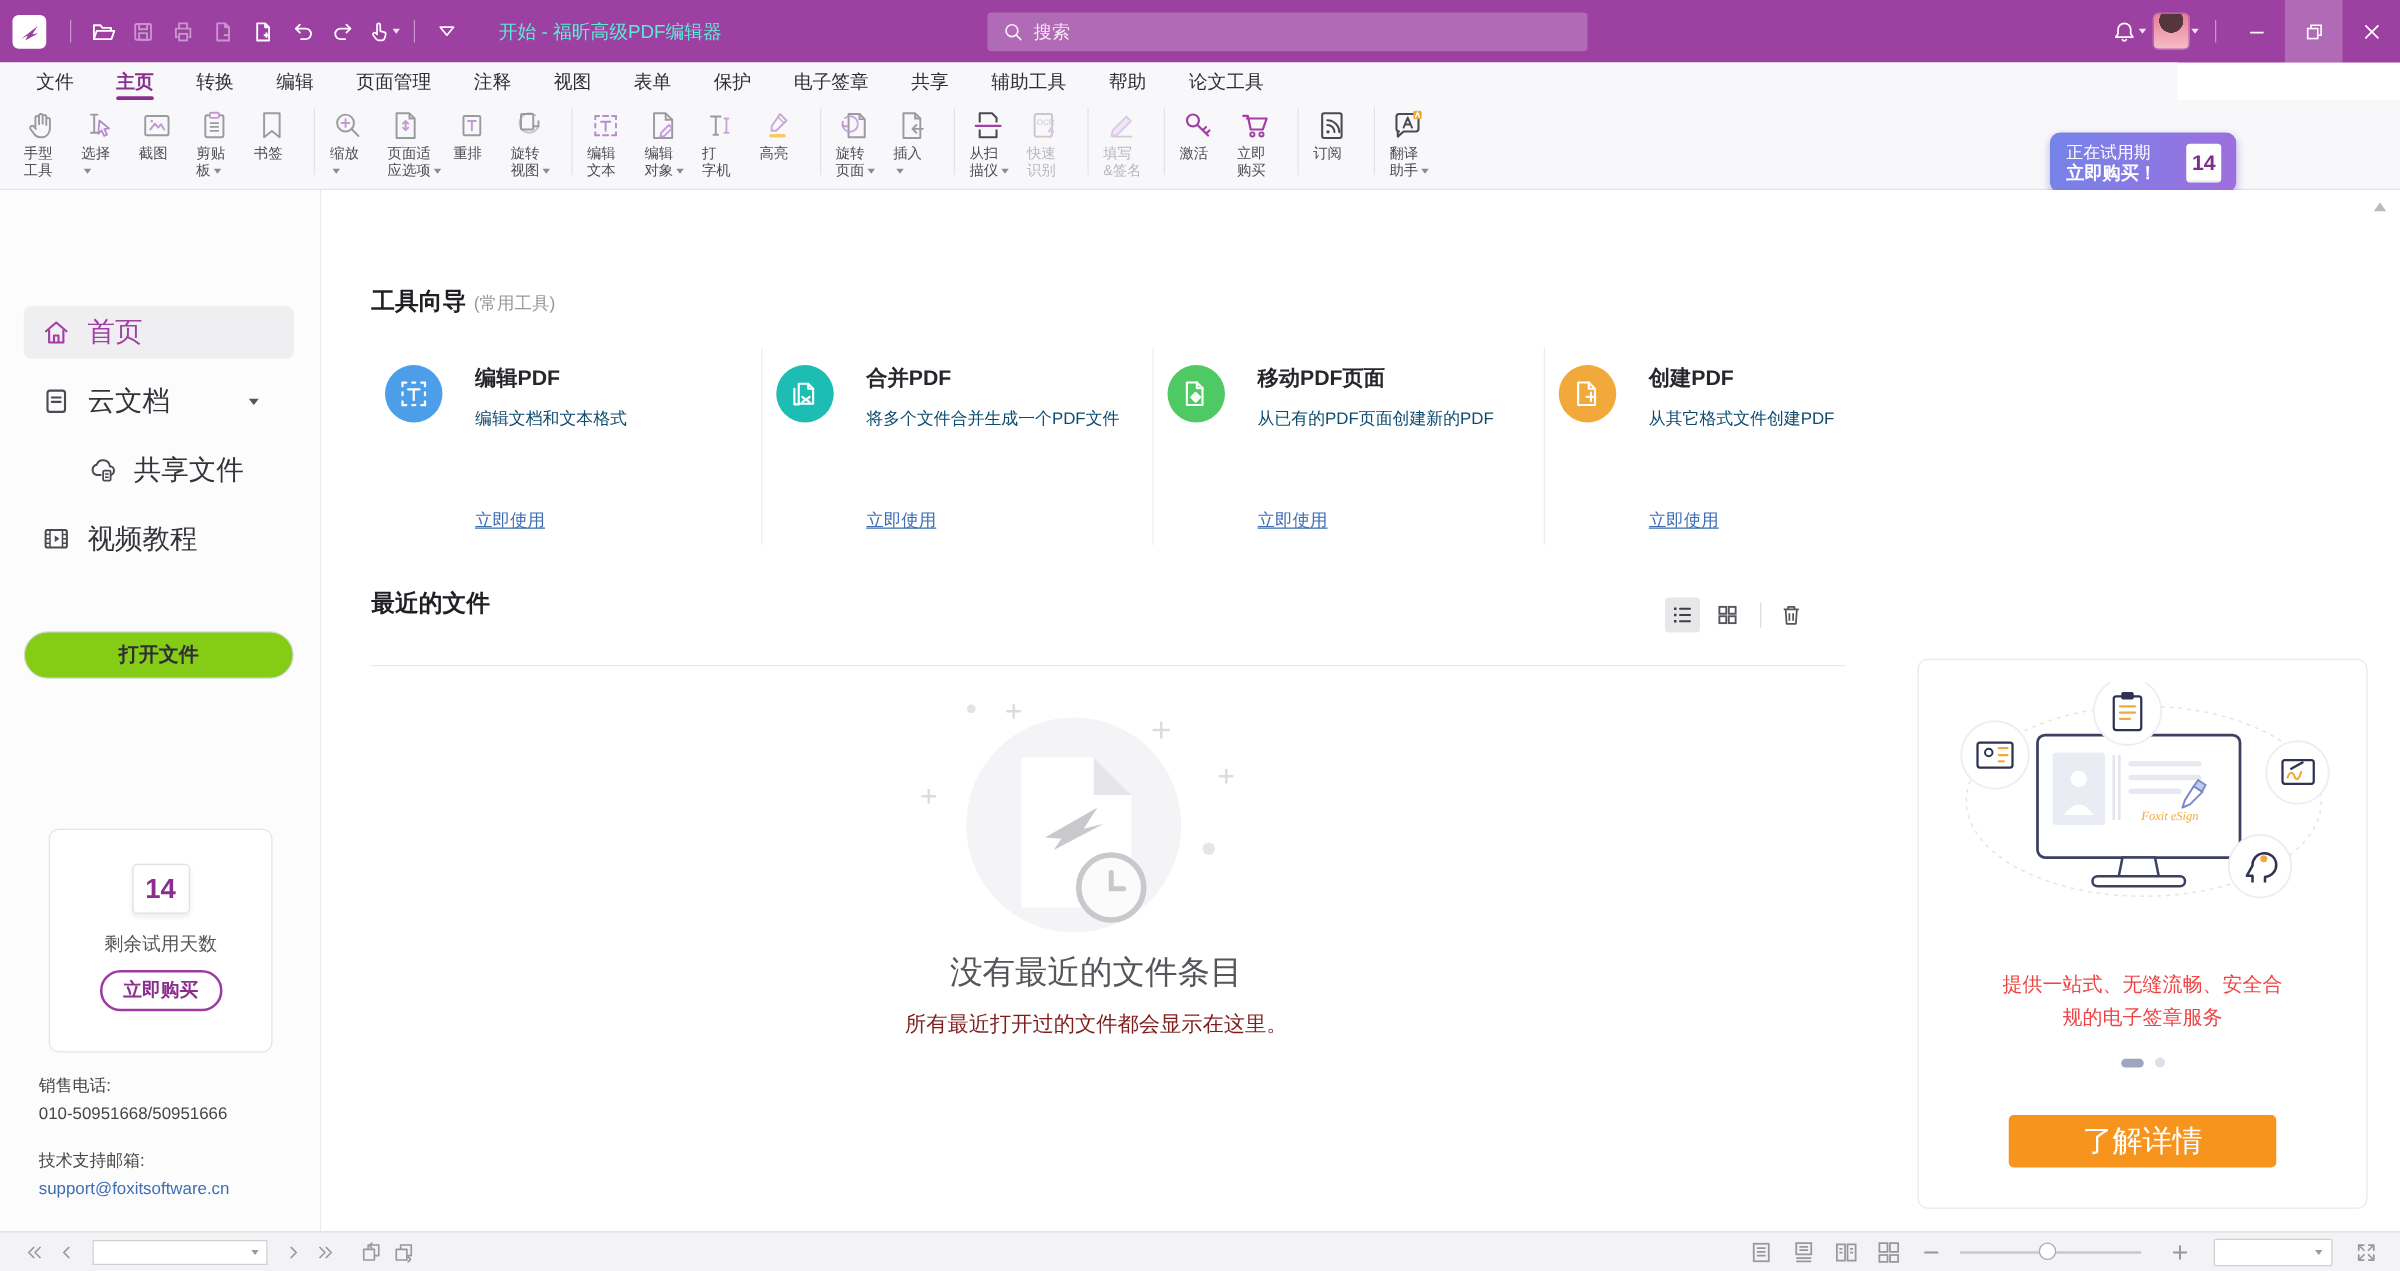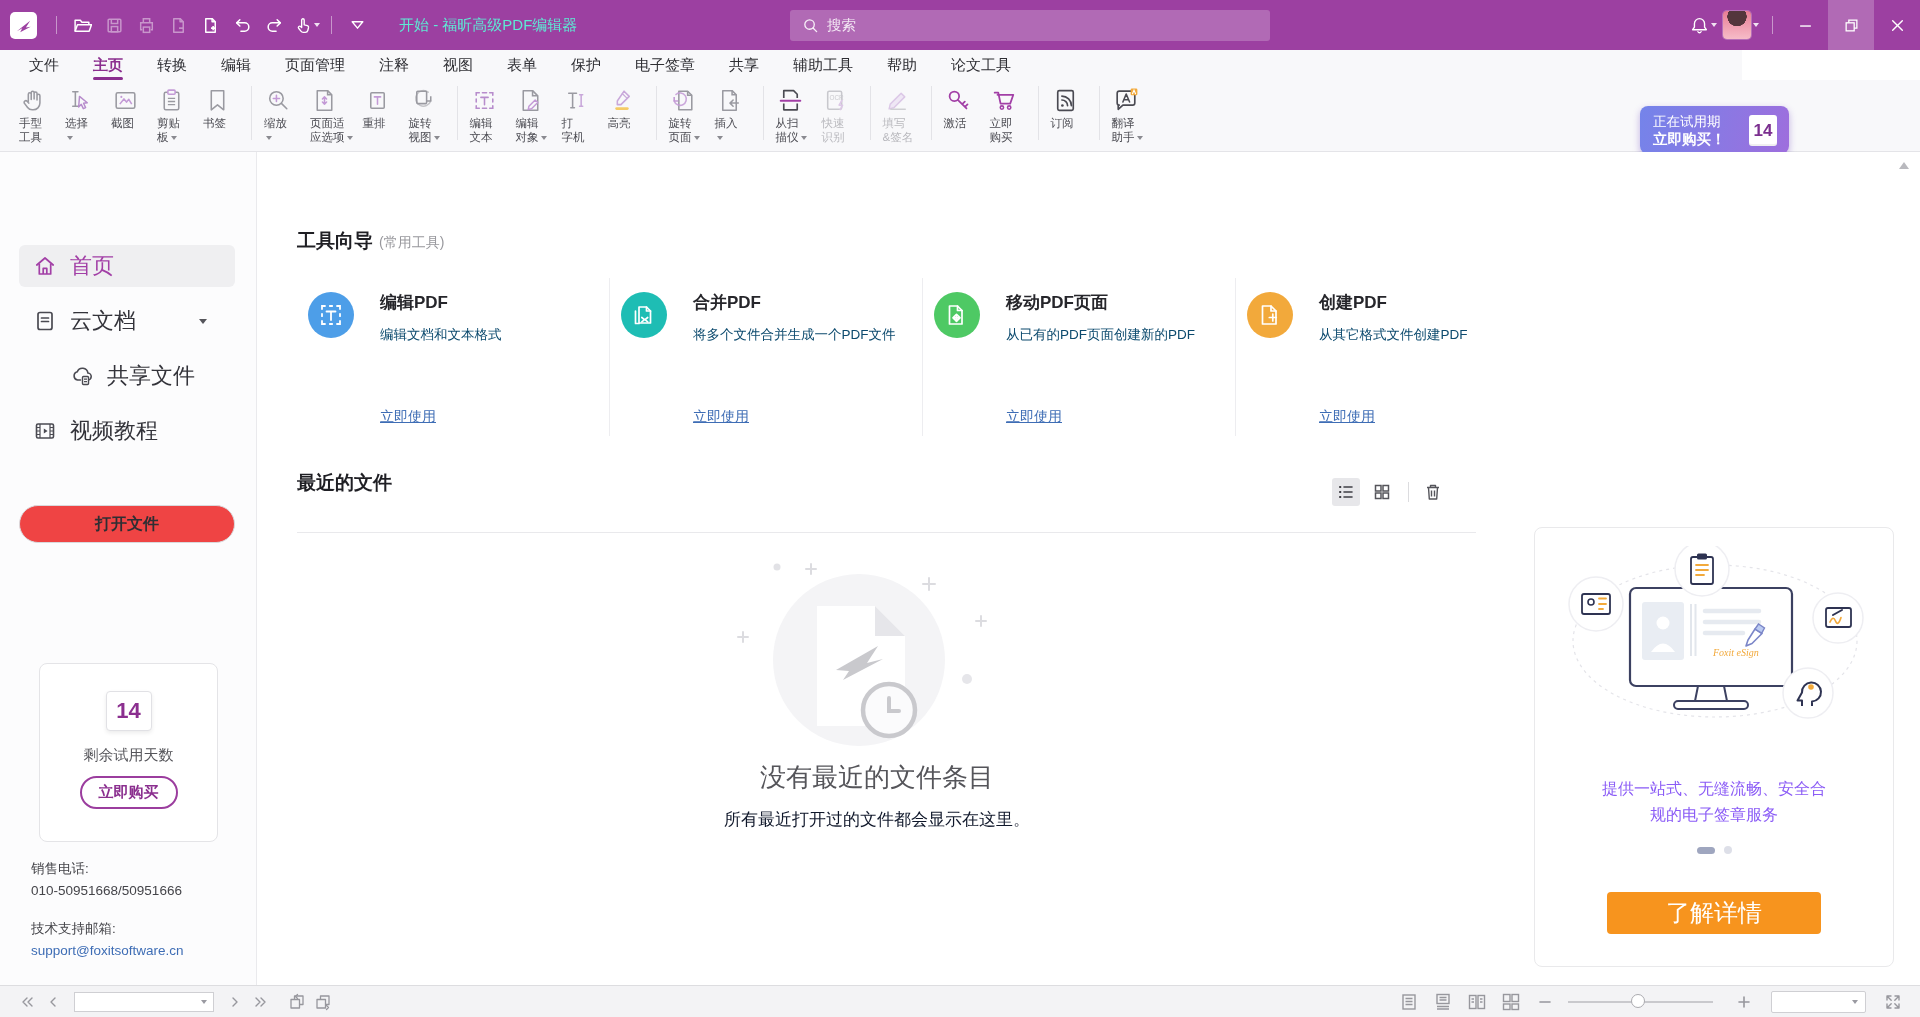--- a/index.html
+++ b/index.html
@@ -46,21 +46,21 @@
 
   
   .sidebar{position:absolute;left:0;top:152px;width:257px;height:833px;background:#FCFCFD;border-right:1px solid #EAEAED}
   .side-item{position:absolute;left:19px;width:216px;height:42px;border-radius:6px;display:flex;align-items:center;cursor:pointer}
   .side-item.active{background:#EFEFF1}
   .side-item .si-ic{width:24px;height:24px;margin-left:14px;flex:none}
   .side-item.indent .si-ic{margin-left:51px}
   .side-item .si-label{font-size:22px;color:#33333A;margin-left:13px;white-space:nowrap}
   .side-item.active .si-label{color:#A23FA6}
   .side-caret{position:absolute;right:28px;width:0;height:0;border-left:4.5px solid transparent;border-right:4.5px solid transparent;border-top:5.5px solid #55555B}
-  .open-btn{position:absolute;left:19px;top:353px;width:216px;height:38px;border-radius:19px;border:1px solid #D9D9DC;background:#ef4444;font-size:16px;font-weight:bold;color:#2E2E33;cursor:pointer;font-family:inherit}
+  .open-btn{position:absolute;left:19px;top:353px;width:216px;height:38px;border-radius:19px;border:1px solid #D9D9DC;background:#84cc16;font-size:16px;font-weight:bold;color:#2E2E33;cursor:pointer;font-family:inherit}
   .trial-box{position:absolute;left:39px;top:511px;width:179px;height:179px;border:1px solid #E4E4E7;border-radius:8px;background:#fff;display:flex;flex-direction:column;align-items:center}
   .trial-days{margin-top:27px;width:46px;height:40px;border:1px solid #E1E1E5;border-radius:4px;box-shadow:0 2px 4px rgba(0,0,0,.08);color:#8B2F8F;font-size:22px;font-weight:bold;display:flex;align-items:center;justify-content:center;background:#fff}
   .trial-cap{margin-top:15px;font-size:15px;color:#55555A}
   .trial-buy{margin-top:11px;border:2px solid #9B3D9E;border-radius:17px;padding:5px 17px;color:#8B2F8F;font-size:15px;font-weight:bold;background:#fff;cursor:pointer;font-family:inherit}
   .contacts{position:absolute;left:31px;top:706px;font-size:13.5px;line-height:22px;color:#45454A}
   .contacts .blk{margin-bottom:16px}
   .contacts a{color:#3E6DB5;text-decoration:none;cursor:pointer}
 
   
   .content{position:absolute;left:257px;top:152px;width:1663px;height:833px;background:#fff}
@@ -74,26 +74,26 @@
   .card-desc{position:absolute;left:83px;top:47px;font-size:13.5px;color:#0c4a6e;width:210px;line-height:19px}
   .card-link{position:absolute;left:83px;top:130px;font-size:14px;color:#3E6DB5;text-decoration:underline;cursor:pointer}
   .recent-title{position:absolute;left:40px;top:318px;font-size:19px;font-weight:bold;color:#1F1F24}
   .view-toggles{position:absolute;left:1075px;top:326px;display:flex;align-items:center}
   .vt-btn{width:28px;height:28px;display:flex;align-items:center;justify-content:center;border-radius:3px;cursor:pointer;margin-right:8px}
   .vt-btn.sel{background:#E7E7EA}
   .vt-sep{width:1px;height:20px;background:#DCDCDF;margin:0 10px 0 4px}
   .recent-hr{position:absolute;left:40px;top:380px;width:1179px;height:1px;background:#E9E9EC}
   .empty-illus{position:absolute;left:472px;top:402px}
   .empty-title{position:absolute;left:320px;top:608px;width:600px;text-align:center;font-size:26px;color:#55555A}
-  .empty-hint{position:absolute;left:320px;top:656px;width:600px;text-align:center;font-size:17px;color:#0f172a}
+  .empty-hint{position:absolute;left:320px;top:656px;width:600px;text-align:center;font-size:17px;color:#7f1d1d}
 
   
   .promo{position:absolute;left:1277px;top:375px;width:360px;height:440px;border:1px solid #E9E9EB;border-radius:8px;background:#fff}
   .promo-illus{position:absolute;left:15px;top:18px}
-  .promo-text{position:absolute;left:0;top:248px;width:100%;text-align:center;font-size:16px;line-height:26px;color:#8b5cf6}
+  .promo-text{position:absolute;left:0;top:248px;width:100%;text-align:center;font-size:16px;line-height:26px;color:#ef4444}
   .promo-dots{position:absolute;left:0;top:318px;width:100%;display:flex;justify-content:center;align-items:center;gap:9px}
   .pd1{width:18px;height:7px;border-radius:4px;background:#9FA6BF;cursor:pointer}
   .pd2{width:8px;height:8px;border-radius:50%;background:#DDDFE8;cursor:pointer}
   .promo-btn{position:absolute;left:72px;top:364px;width:214px;height:42px;background:#F7941E;border:none;border-radius:4px;color:#fff;font-size:24px;cursor:pointer;font-family:inherit}
 
   
   .scroll-up{position:absolute;left:1899px;top:162px;width:0;height:0;border-left:5px solid transparent;border-right:5px solid transparent;border-bottom:7px solid #B9B9BE;cursor:pointer}
 
   
   .statusbar{position:absolute;left:0;top:985px;width:1920px;height:32px;background:#F3F3F5;border-top:1px solid #DDDDE0;display:flex;align-items:center;justify-content:space-between;padding:0 14px}

